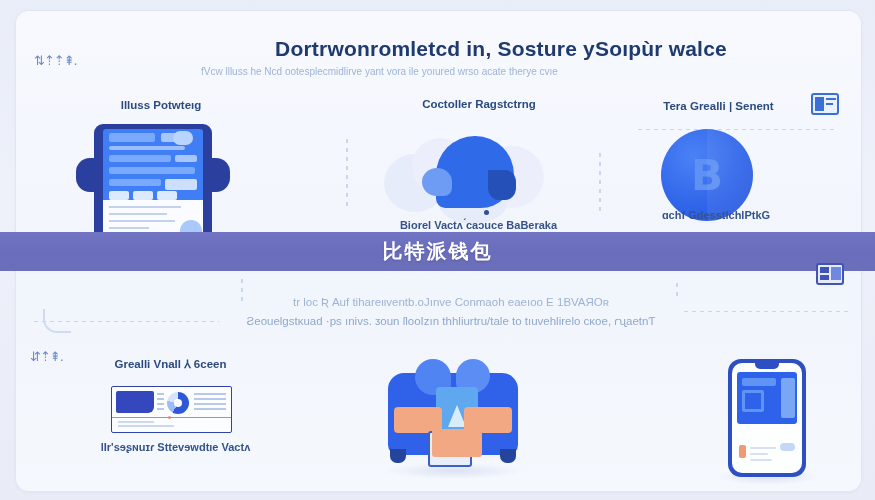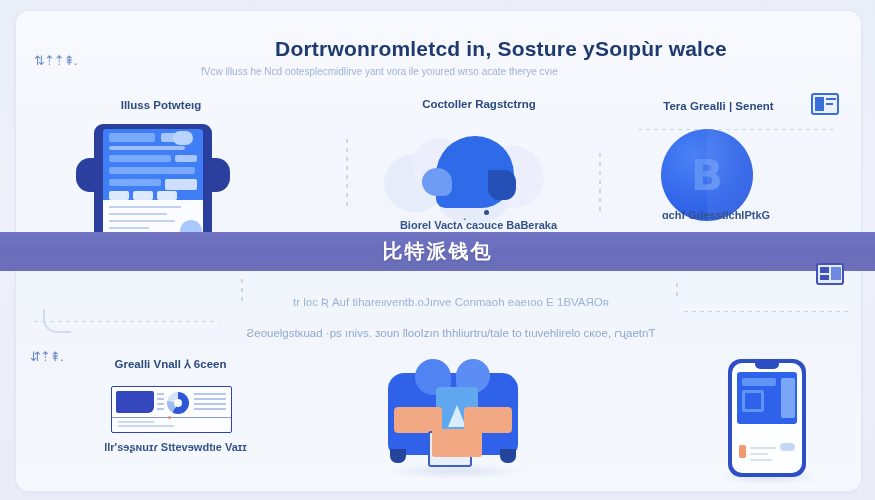--- a/index.html
+++ b/index.html
@@ -430,21 +430,21 @@
     </div>
     <div class="col-caption" style="left:600px; top:198px; width:200px;">ɑchf GdesstlchlPtkG</div>
 
     <div class="mini-card-icon" style="left:795px; top:82px;">
       <i style="left:2px; top:2px; width:9px; height:14px; background:#3a6fd8;"></i>
       <i style="left:13px; top:3px; width:10px; height:2px;"></i>
       <i style="left:13px; top:8px; width:7px; height:2px;"></i>
     </div>
 
     <div class="mid-line" style="left:210px; top:285px; width:450px;">tr loc Ʀ Аuf tihareιιventb.oJınve Conmaoh eaeıoo E 1BVAЯOʀ</div>
-    <div class="mid-line two" style="left:195px; top:316px; width:480px;text-align:center;">Ƨeouelgstκuad ·ps ınivs. ᴣoun ſlooIᴢın thhliurtru/tale to tıuvehlirelo cκoe, ɾʯaetnƬ</div>
+    <div class="mid-line two" style="left:195px; top:304px; width:480px;text-align:center;">Ƨeouelgstκuad ·ps ınivs. ᴣoun ſlooIᴢın thhliurtru/tale to tıuvehlirelo cκoe, ɾʯaetnƬ</div>
 
     <div class="hdots" style="left:18px; top:310px; width:185px;"></div>
     <div class="hdots" style="left:668px; top:300px; width:165px;"></div>
     <div class="vdots" style="left:225px; top:268px; height:22px;"></div>
     <div class="vdots" style="left:660px; top:272px; height:18px;"></div>
 
     <div class="layer" style="left:27px; top:298px; width:26px; height:22px; border:2px solid #cdd9ee; border-top:none; border-right:none; border-radius:0 0 0 14px; opacity:.9;"></div>
 
     <div class="glyphs" style="left:14px; top:338px;">⇵⇡⇞.</div>
 
@@ -460,21 +460,21 @@
       <div class="bar" style="left:82px; top:6px;  width:32px;"></div>
       <div class="bar" style="left:82px; top:11px; width:32px;"></div>
       <div class="bar" style="left:82px; top:16px; width:32px;"></div>
       <div class="bar" style="left:82px; top:21px; width:32px;"></div>
       <div class="hr"></div>
       <div class="dot"></div>
       <div class="fline" style="top:34px; width:36px;"></div>
       <div class="fline" style="top:38px; width:56px;"></div>
     </div>
 
-    <div class="col-caption" style="left:62px; top:430px; width:195px;">lIr'sɘʂɴuɪɾ Sttevɘwdtıe Vaɪɪ</div>
+    <div class="col-caption" style="left:62px; top:430px; width:195px;">lIr'sɘʂɴuɪɾ Sttevɘwdtıe Vactʌ</div>
 
     <div class="shadow-ellipse" style="left:368px; top:452px; width:140px; height:16px;"></div>
     <div id="person">
       <div id="p-body"></div>
       <div id="p-head-l"></div>
       <div id="p-head-r"></div>
       <div id="p-screen"></div>
       <div class="p-arm" id="p-arm-l"></div>
       <div class="p-arm" id="p-arm-r"></div>
       <div id="p-dev"></div>

